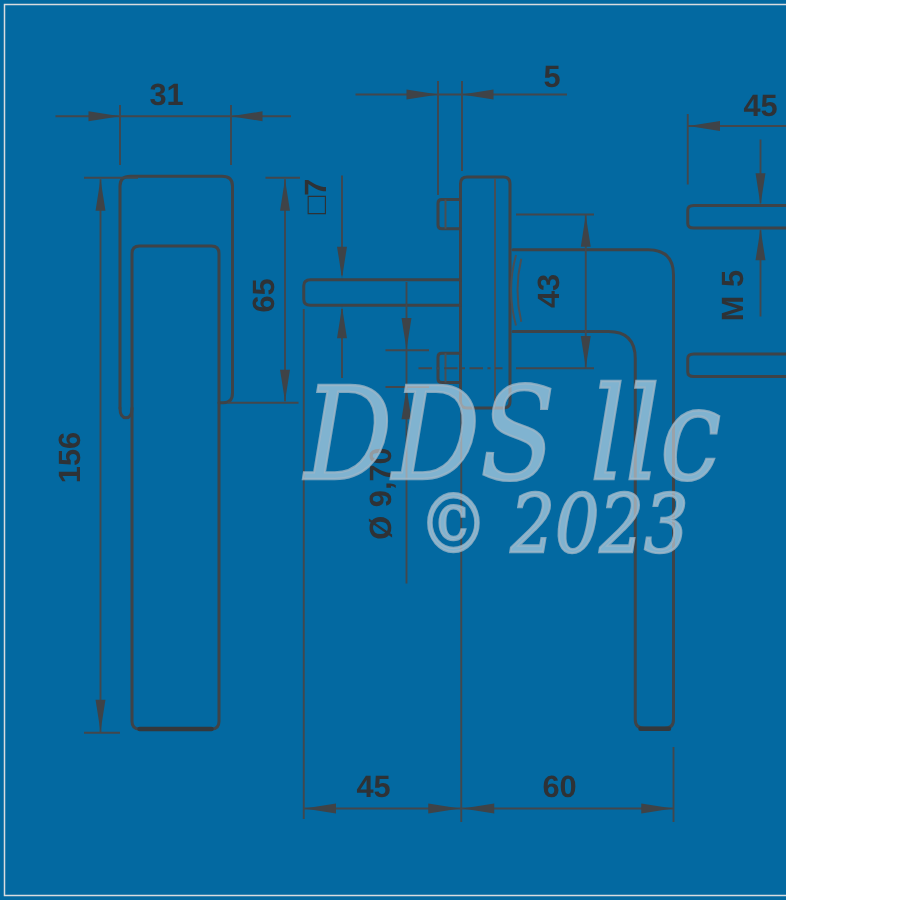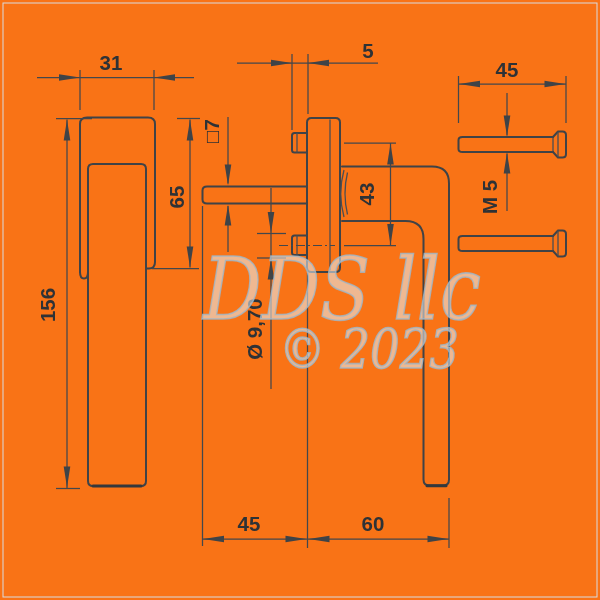--- a/index.html
+++ b/index.html
@@ -1,19 +1,19 @@
 <!DOCTYPE html>
 <html><head>
 <meta charset="utf-8">
 <style>
   html,body{margin:0;padding:0;background:#ffffff;}
   .page{
     position:relative;
-    width:600px;height:600px;
-    background:#f97316;
+    width:524px;height:600px;
+    background:#0369a1;
     font-family:"Liberation Sans", sans-serif;
     overflow:hidden;
   }
   svg{position:absolute;left:0;top:0;}
   .obj{stroke:#3f4347;stroke-width:2;fill:none;stroke-linecap:round;stroke-linejoin:round;}
   .obj-thick{stroke:#34383c;stroke-width:3;fill:none;stroke-linecap:round;}
   .obj-thin{stroke:#4a4e53;stroke-width:1.3;fill:none;}
   .dim{stroke:#43474c;stroke-width:1.25;fill:none;stroke-linecap:butt;}
   .cl{stroke:#43474c;stroke-width:1.2;fill:none;stroke-dasharray:9 3 2 3;}
   .ah{fill:#3f4347;stroke:none;}

